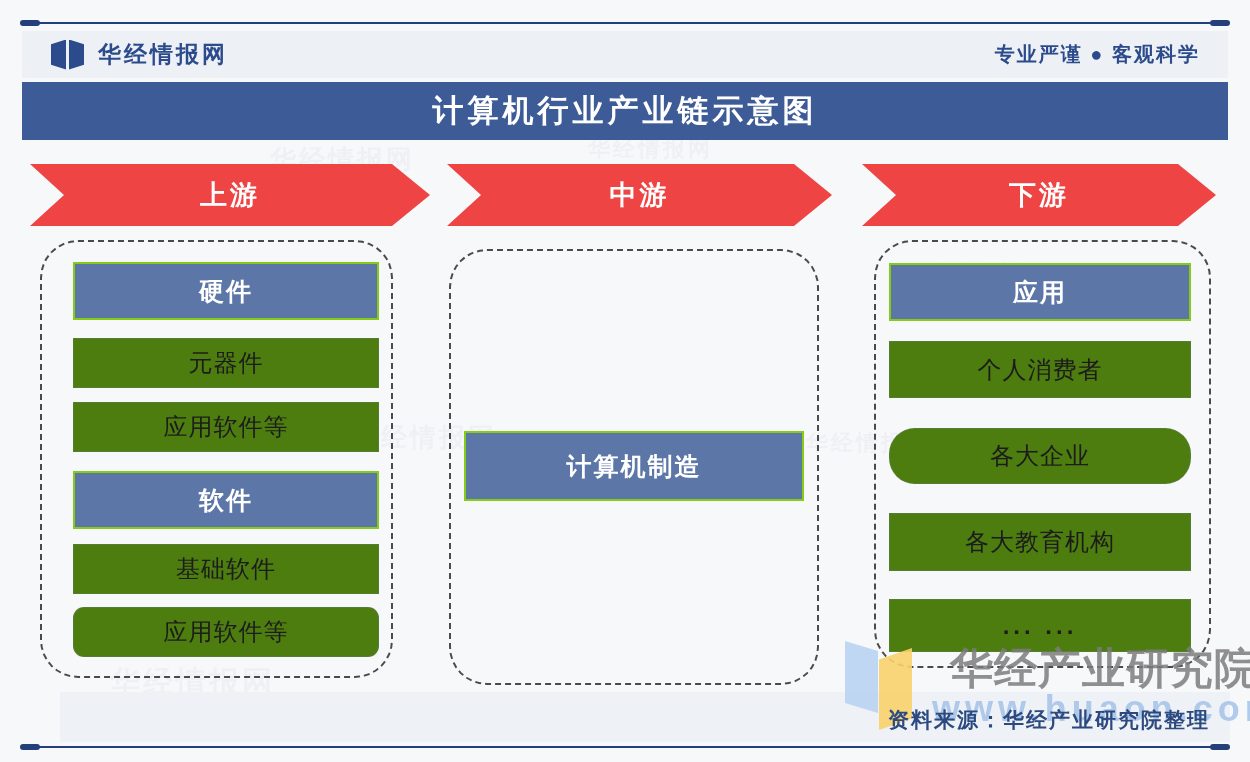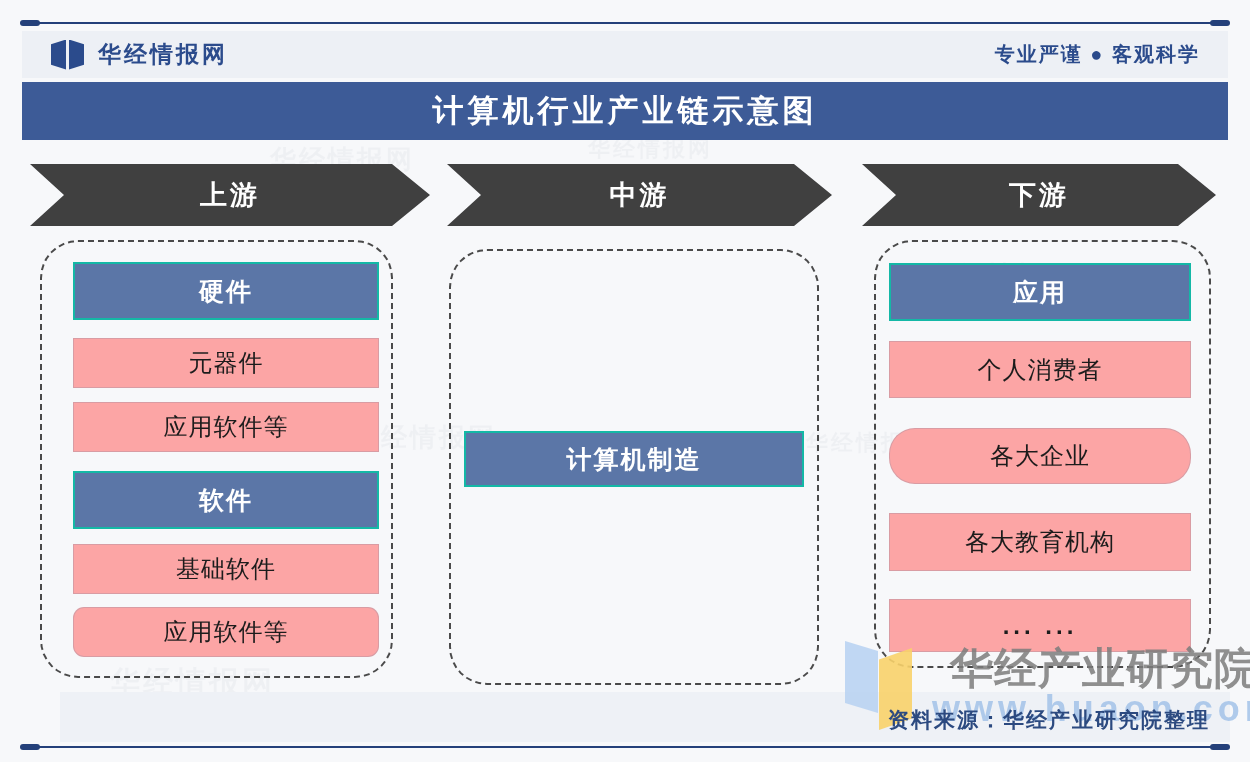--- a/index.html
+++ b/index.html
@@ -37,21 +37,21 @@
 
   
   .title-bar{
     position:absolute; left:22px; right:22px; top:82px; height:58px;
     background:#3d5b97; display:flex; align-items:center; justify-content:center;
   }
   .title-bar h1{ font-size:31px; font-weight:700; color:#ffffff; letter-spacing:4px; }
 
   
   .arrow{
-    position:absolute; top:164px; height:62px; background:#404040;
+    position:absolute; top:164px; height:62px; background:#ef4444;
     clip-path:polygon(0 0, calc(100% - 38px) 0, 100% 50%, calc(100% - 38px) 100%, 0 100%, 34px 50%);
     display:flex; align-items:center; justify-content:center;
     color:#fff; font-size:27px; font-weight:700; letter-spacing:3px;
   }
   .arrow-1{ left:30px;  width:400px; }
   .arrow-2{ left:447px; width:385px; }
   .arrow-3{ left:862px; width:354px; }
 
   
   .group{
@@ -60,36 +60,36 @@
   .group-up  { left:40px;  top:240px; width:353px; height:438px; }
   .group-mid { left:449px; top:249px; width:370px; height:436px; }
   .group-down{ left:874px; top:240px; width:337px; height:428px; }
 
   .node{
     position:absolute; display:flex; align-items:center; justify-content:center;
     font-size:24px; color:#1c1c1c;
   }
   .node-dark{
     background:#5b76a7; color:#ffffff; font-weight:700; letter-spacing:2px;
-    border:2px solid #14b8a6; font-size:25px;
+    border:2px solid #84cc16; font-size:25px;
   }
   .node-light{
-    background:#fca5a5; border:1px solid rgba(110,130,160,.25); letter-spacing:1px;
+    background:#4d7c0f; border:1px solid rgba(110,130,160,.25); letter-spacing:1px;
   }
 
   
   .u1{ left:31px; top:20px;  width:306px; height:58px; }
   .u2{ left:31px; top:96px;  width:306px; height:50px; }
   .u3{ left:31px; top:160px; width:306px; height:50px; }
   .u4{ left:31px; top:229px; width:306px; height:58px; }
   .u5{ left:31px; top:302px; width:306px; height:50px; }
   .u6{ left:31px; top:365px; width:306px; height:50px;border-radius:11px; }
 
   
-  .m1{ left:13px; top:180px; width:340px; height:56px; }
+  .m1{ left:13px; top:180px; width:340px; height:70px; }
 
   
   .d1{ left:13px; top:21px;  width:302px; height:58px; }
   .d2{ left:13px; top:99px;  width:302px; height:57px; }
   .d3{ left:13px; top:186px; width:302px; height:56px;border-radius:26px; }
   .d4{ left:13px; top:271px; width:302px; height:58px; }
   .d5{ left:13px; top:357px; width:302px; height:53px; font-weight:700; letter-spacing:4px; }
 
   
   .footer-strip{

